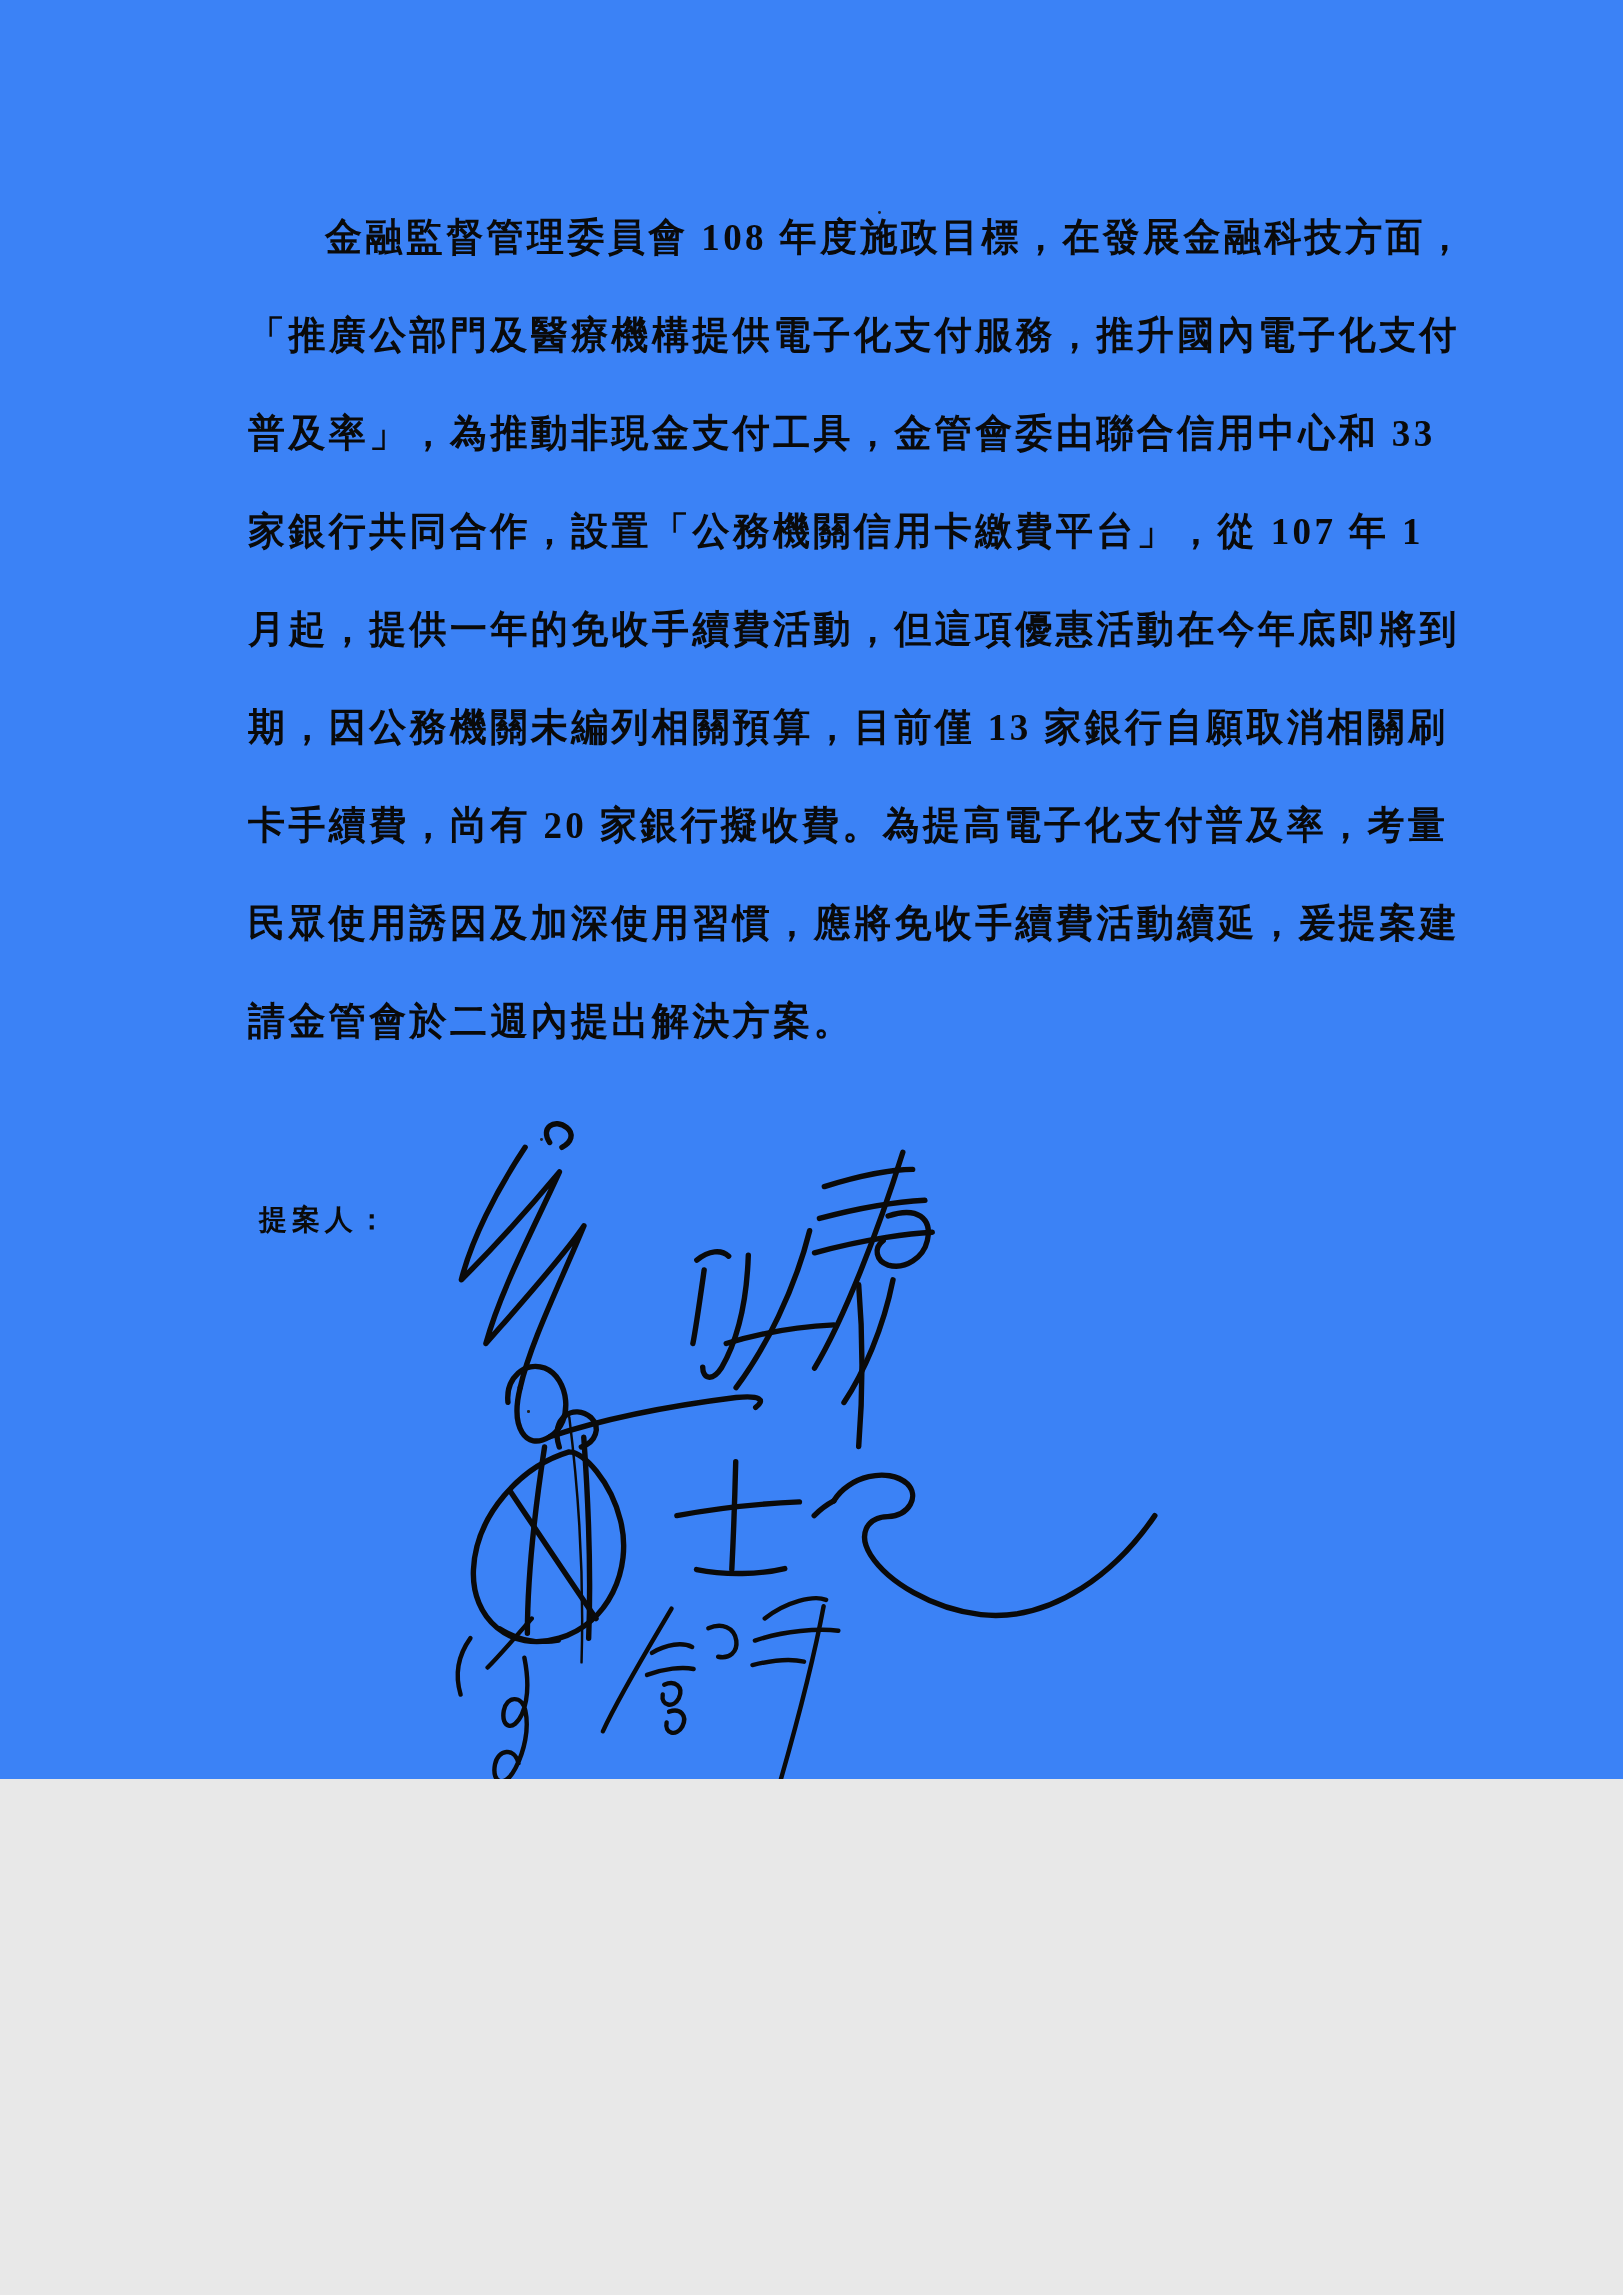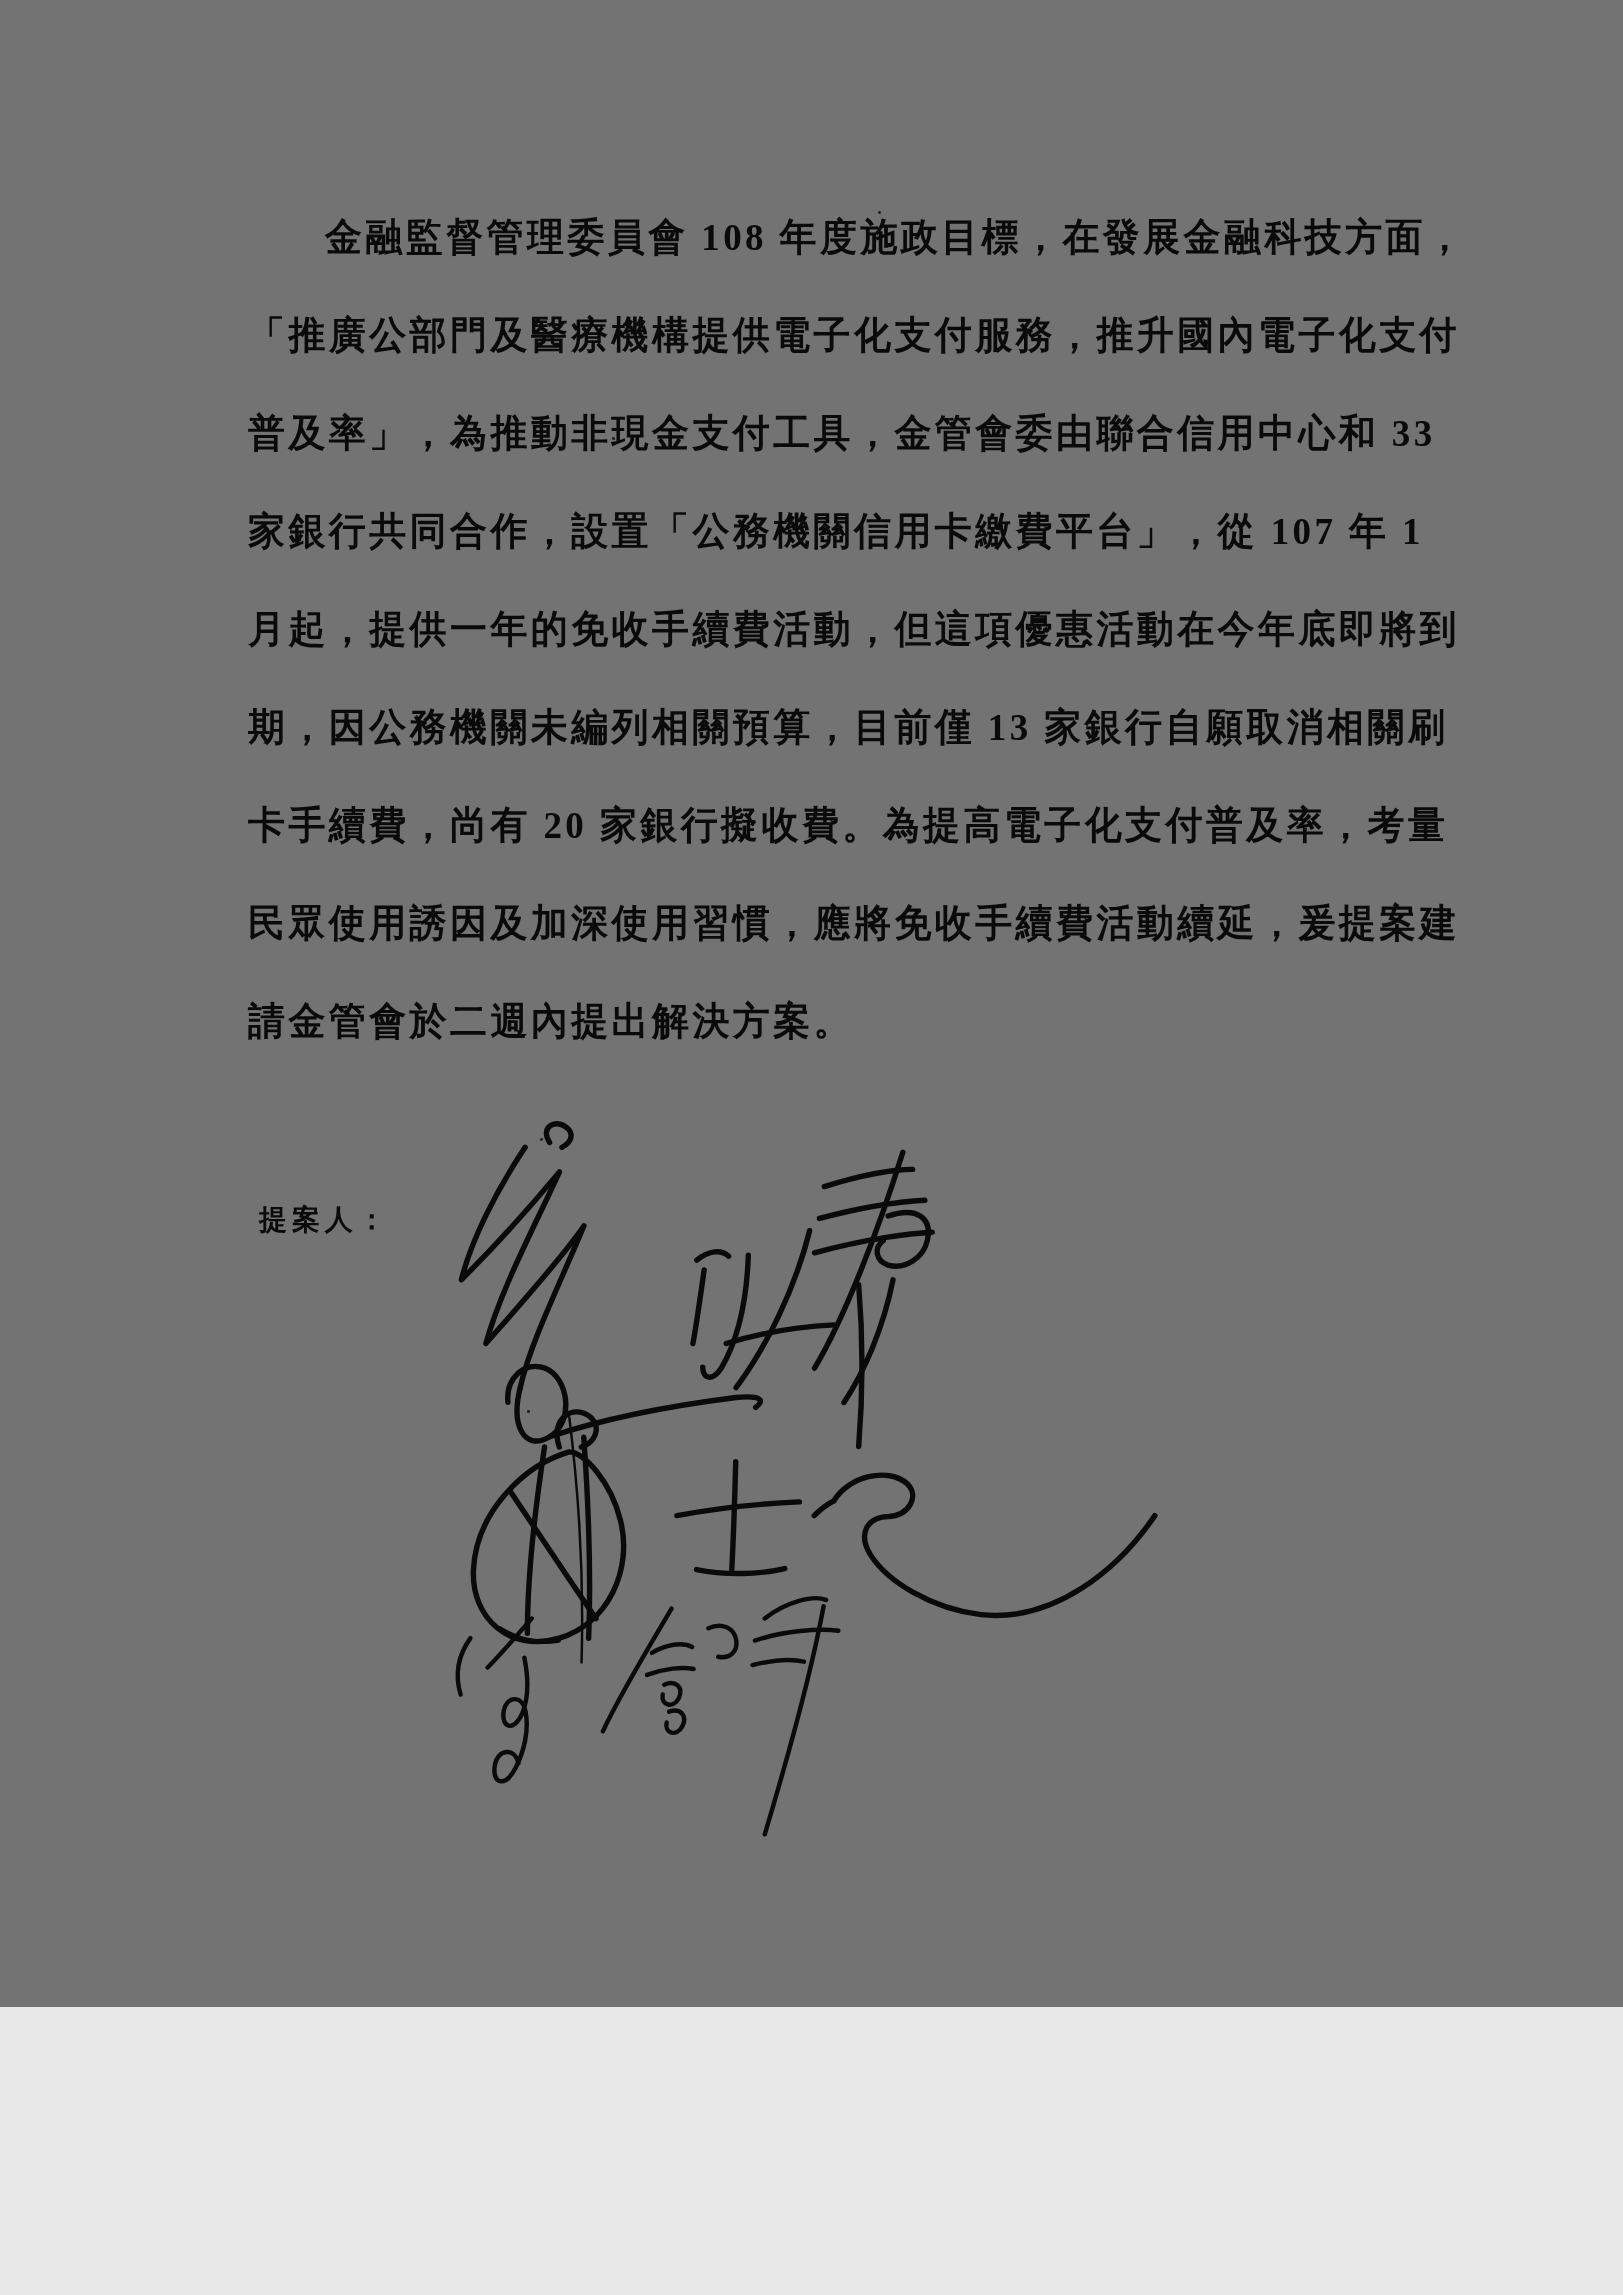--- a/index.html
+++ b/index.html
@@ -3,22 +3,22 @@
 <meta charset="utf-8">
 <style>
   html, body {
     margin: 0;
     padding: 0;
     background: #e8e8e8;
   }
   .page {
     position: relative;
     width: 1624px;
-    height: 2007px;
-    background: #737373;
+    height: 1779px;
+    background: #3b82f6;
     overflow: hidden;
     font-family: "Liberation Serif", "DejaVu Serif", serif;
     color: #0a0a0a;
   }
   
   .text-block {
     position: absolute;
     left: 248px;
     top: 189px;
     width: 1216px;

